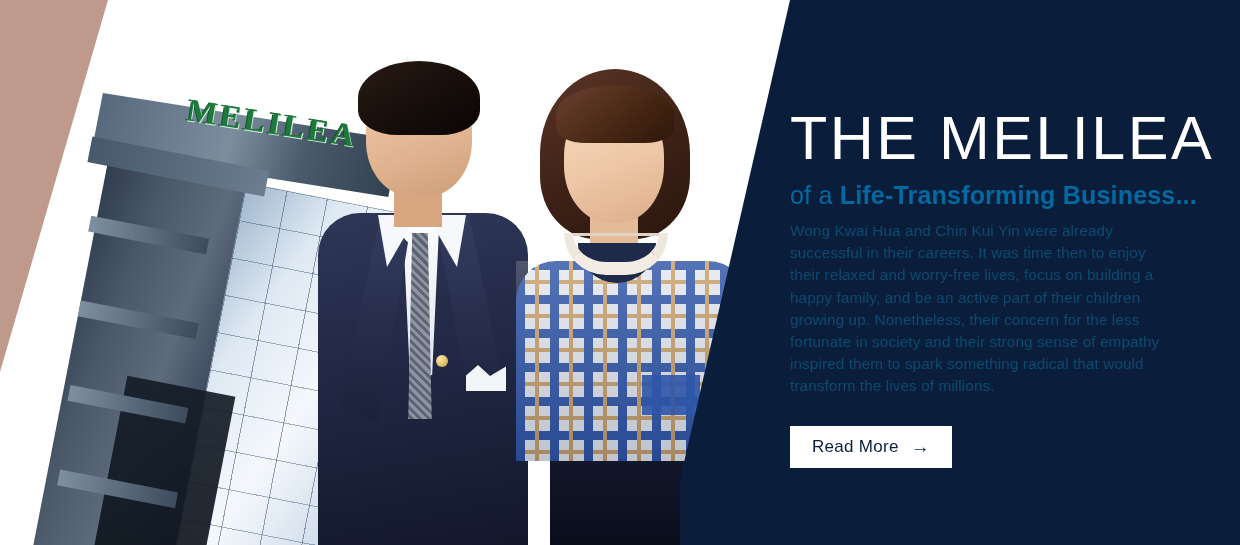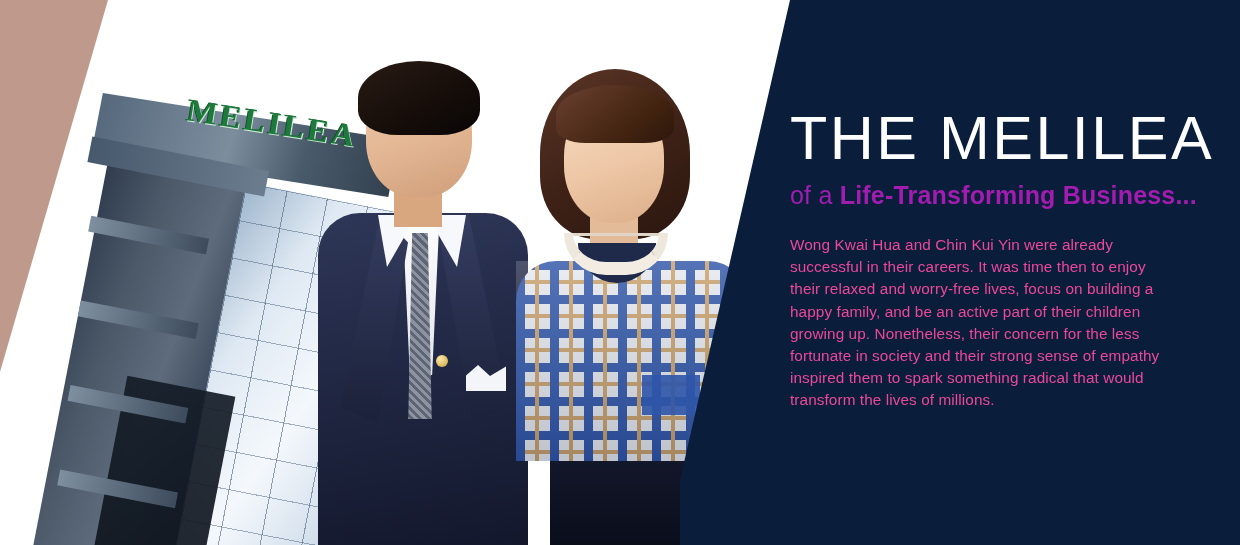--- a/index.html
+++ b/index.html
@@ -245,30 +245,30 @@
   .headline {
     color:#ffffff;
     font-size:61px;
     font-weight:300;
     letter-spacing:2.5px;
     line-height:1.0;
     white-space:nowrap;
   }
   .subheadline {
     margin-top:12px;
-    color:#a21caf;
+    color:#0369a1;
     font-size:25px;
     font-weight:400;
     letter-spacing:.2px;
     white-space:nowrap;
   }
   .subheadline .strong { font-weight:bold; }
   .bodytext {
-    margin-top:24px;
-    color:#ec4899;
+    margin-top:10px;
+    color:#0c4a6e;
     font-size:15.3px;
     line-height:22.2px;
     letter-spacing:.1px;
     width:390px;
   }
   .cta {
     display:inline-flex;
     align-items:center;
     gap:12px;
     margin-top:28px;
@@ -337,15 +337,19 @@
 
   <div class="navy-panel"></div>
 
   <div class="content">
     <div class="headline">THE MELILEA</div>
 
     <div class="subheadline"><span>of a </span><span class="strong">Life-Transforming Business...</span></div>
 
     <p class="bodytext">Wong Kwai Hua and Chin Kui Yin were already successful in their careers. It was time then to enjoy their relaxed and worry-free lives, focus on building a happy family, and be an active part of their children growing up. Nonetheless, their concern for the less fortunate in society and their strong sense of empathy inspired them to spark something radical that would transform the lives of millions.</p>
 
+    <button class="cta">
+      <span>Read More</span>
+      <span class="arrow">→</span>
+    </button>
   </div>
 
 </div>
 
 </body></html>

